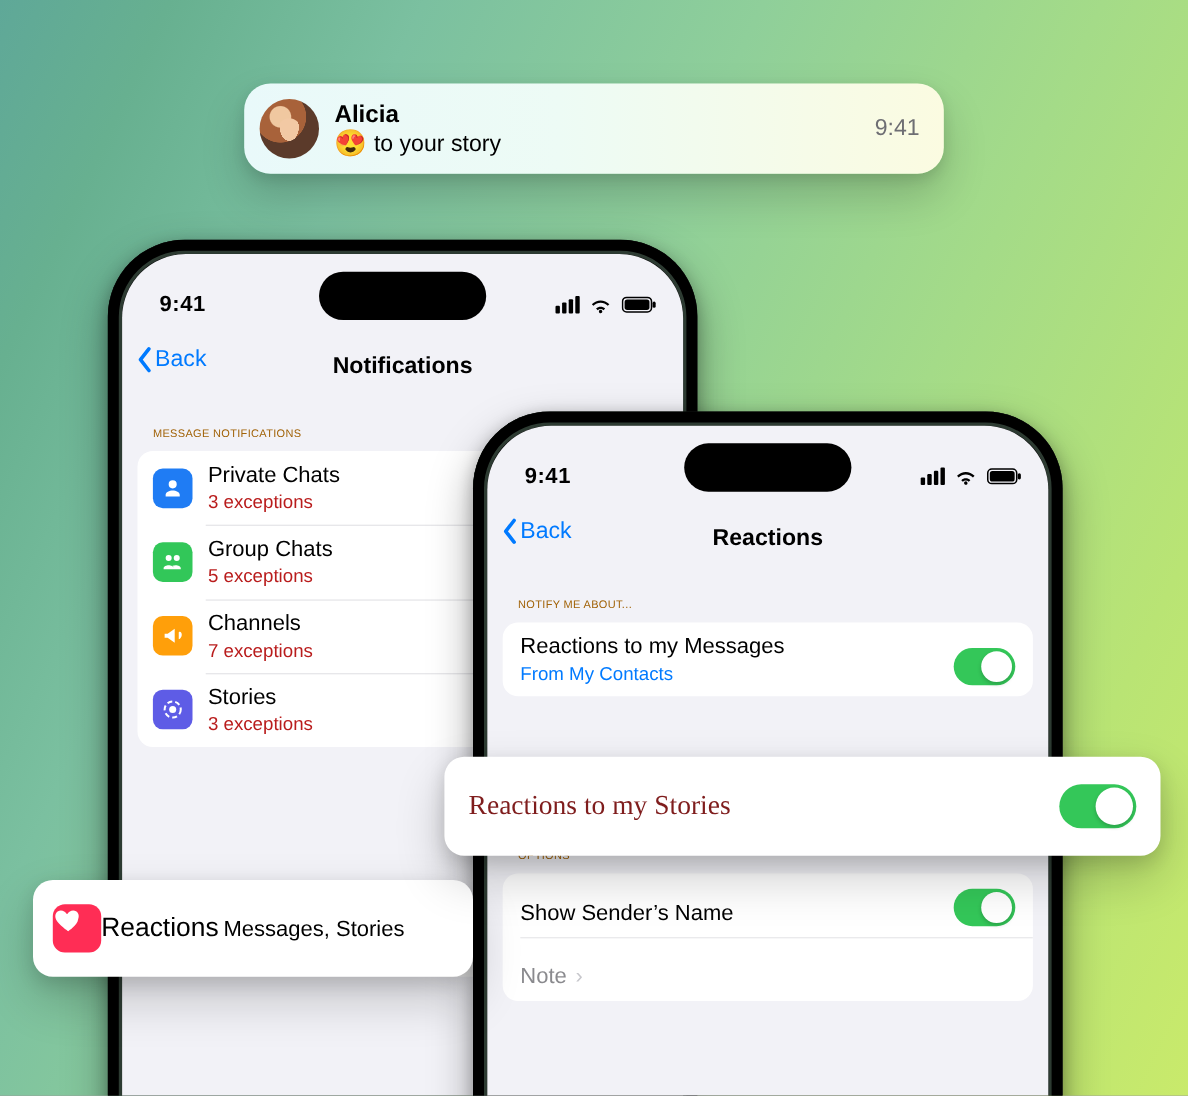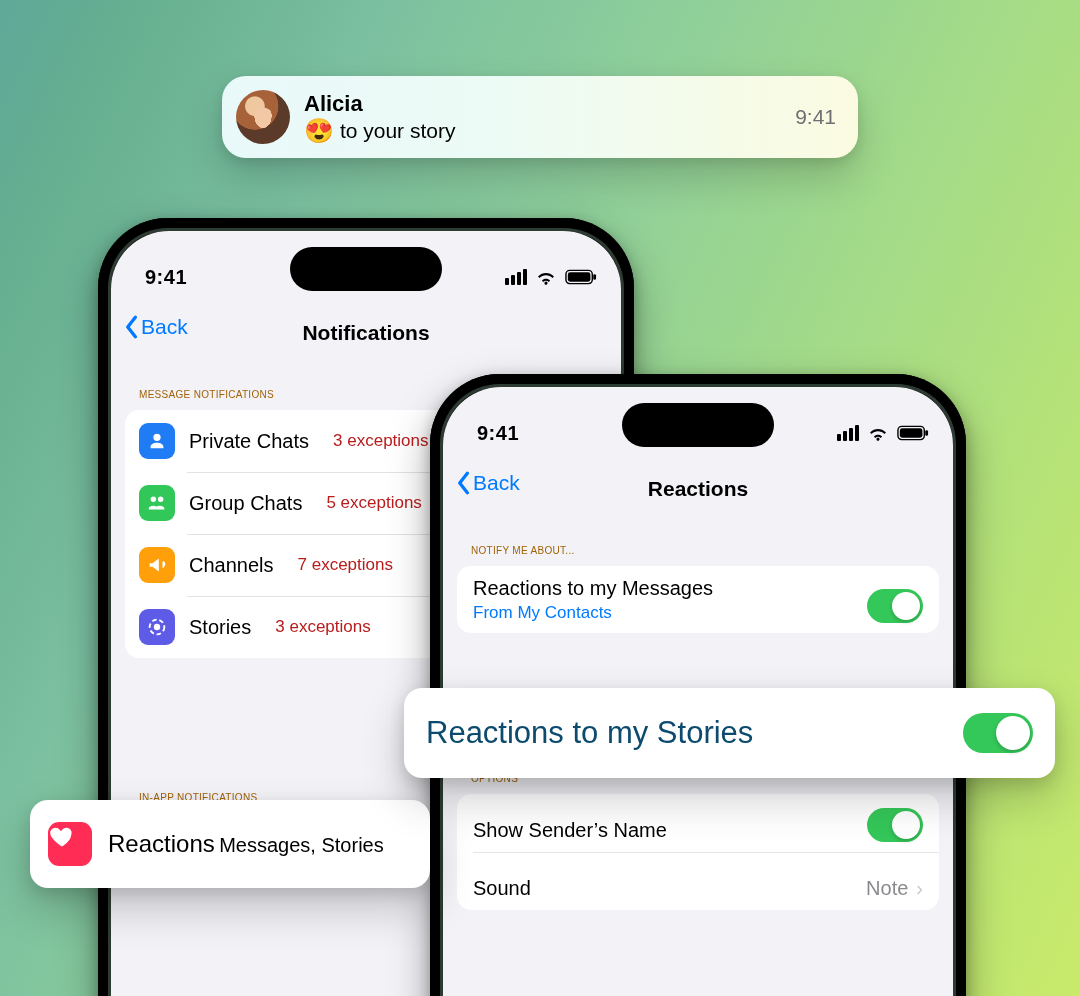--- a/index.html
+++ b/index.html
@@ -131,21 +131,21 @@
     width:36px; height:36px; border-radius:9px; margin-right:14px;
     display:flex; align-items:center; justify-content:center; flex:none;
     color:#fff;
   }
   .icon svg { width:22px; height:22px; }
   .ic-blue{background:#1f7cf4}
   .ic-green{background:#32c759}
   .ic-orange{background:#ff9f0a}
   .ic-purple{background:#5e5ce6}
   .ic-red{background:#ff2d55}
-  .row .labels { display:flex; flex-direction:row; line-height:1.25;gap:24px; }
+  .row .labels { display:flex; flex-direction:column; line-height:1.25; }
   .row .labels .primary { font-size:20px; color:#000; }
   .row .labels .secondary { font-size:17px; color:#b91c1c; margin-top:1px; }
 
   
   .row2 { display:flex; align-items:flex-end; padding: 10px 16px; min-height:58px; position:relative; }
   .row2 + .row2::before { content:""; position:absolute; top:0; left:16px; right:0; height:1px; background:#e5e5e8; }
   .row2 .lbl { font-size:20px; color:#000; flex:1; }
   .row2 .lbl.sub { display:flex; flex-direction:column; line-height:1.25; }
   .row2 .sublink { font-size:17px; color:#007aff; margin-top:1px; }
   .val { font-size:20px; color:#8a8a8e; margin-right:8px; }
@@ -163,33 +163,33 @@
   
   .float {
     position:absolute;
     background:#fff;
     border-radius: 18px;
     box-shadow: 0 20px 45px rgba(0,0,0,0.20), 0 6px 16px rgba(0,0,0,0.12);
     display:flex; align-items:center;
   }
   .float-reactions {
     top: 800px; left: 30px; width: 400px; height: 88px;
-    padding: 0 18px; gap:16px;
+    padding: 0 18px; 
   }
   .float-reactions .icon { width:44px; height:44px; border-radius:11px; }
   .float-reactions .icon svg { width:28px; height:28px; }
   .float-reactions .labels .primary { font-size:24px; }
   .float-reactions .labels .secondary { font-size:20px; }
 
   .float-stories {
     top: 688px; left: 404px; width: 651px; height: 90px;
     padding: 0 22px; justify-content:space-between;
   }
   .float-stories .col { display:flex; flex-direction:column; line-height:1.3; }
-  .float-stories .t1 { font-size:31px; color:#0c4a6e; }
+  .float-stories .t1 { font-size:25px; color:#7f1d1d;font-family:Liberation Serif, serif; }
   .float-stories .t2 { font-size:23px; color:#007aff; margin-top:2px; }
 
   
   .phone.left { top: 218px; left: 98px; width: 536px; height: 1040px; }
   .phone.right{ top: 374px; left: 430px; width: 536px; height: 1040px; }
 </style>
 </head>
 <body>
 
 <div class="banner">
@@ -355,21 +355,20 @@
 
       <div style="height:118px"></div>
 
       <div class="section-hdr tight">OPTIONS</div>
       <div class="card">
         <div class="row2">
           <div class="lbl">Show Sender’s Name</div>
           <div class="toggle"></div>
         </div>
         <div class="row2">
-          <div class="lbl">Sound</div>
           <div class="val">Note</div>
           <span class="chev">›</span>
         </div>
       </div>
     </div>
   </div>
 </div>
 
 <div class="float float-reactions">
   <div class="icon ic-red">

